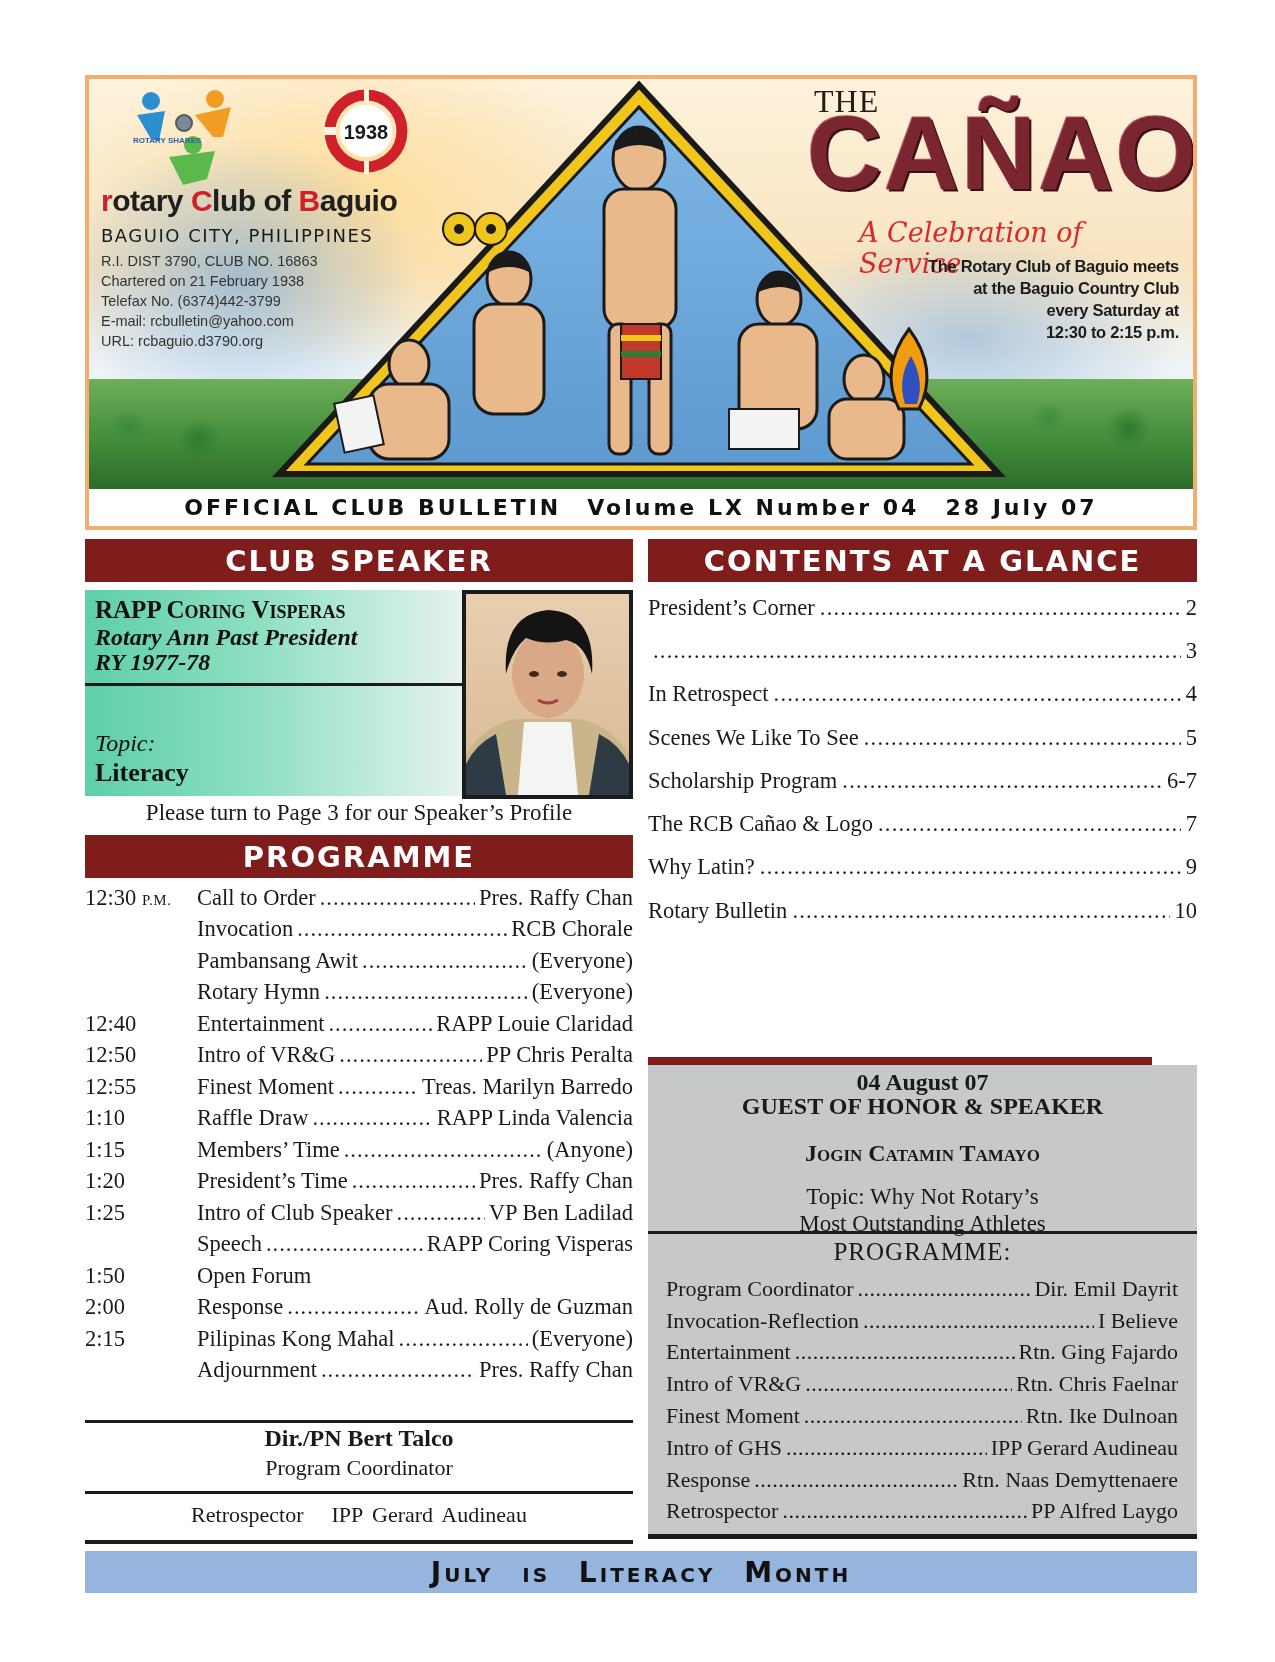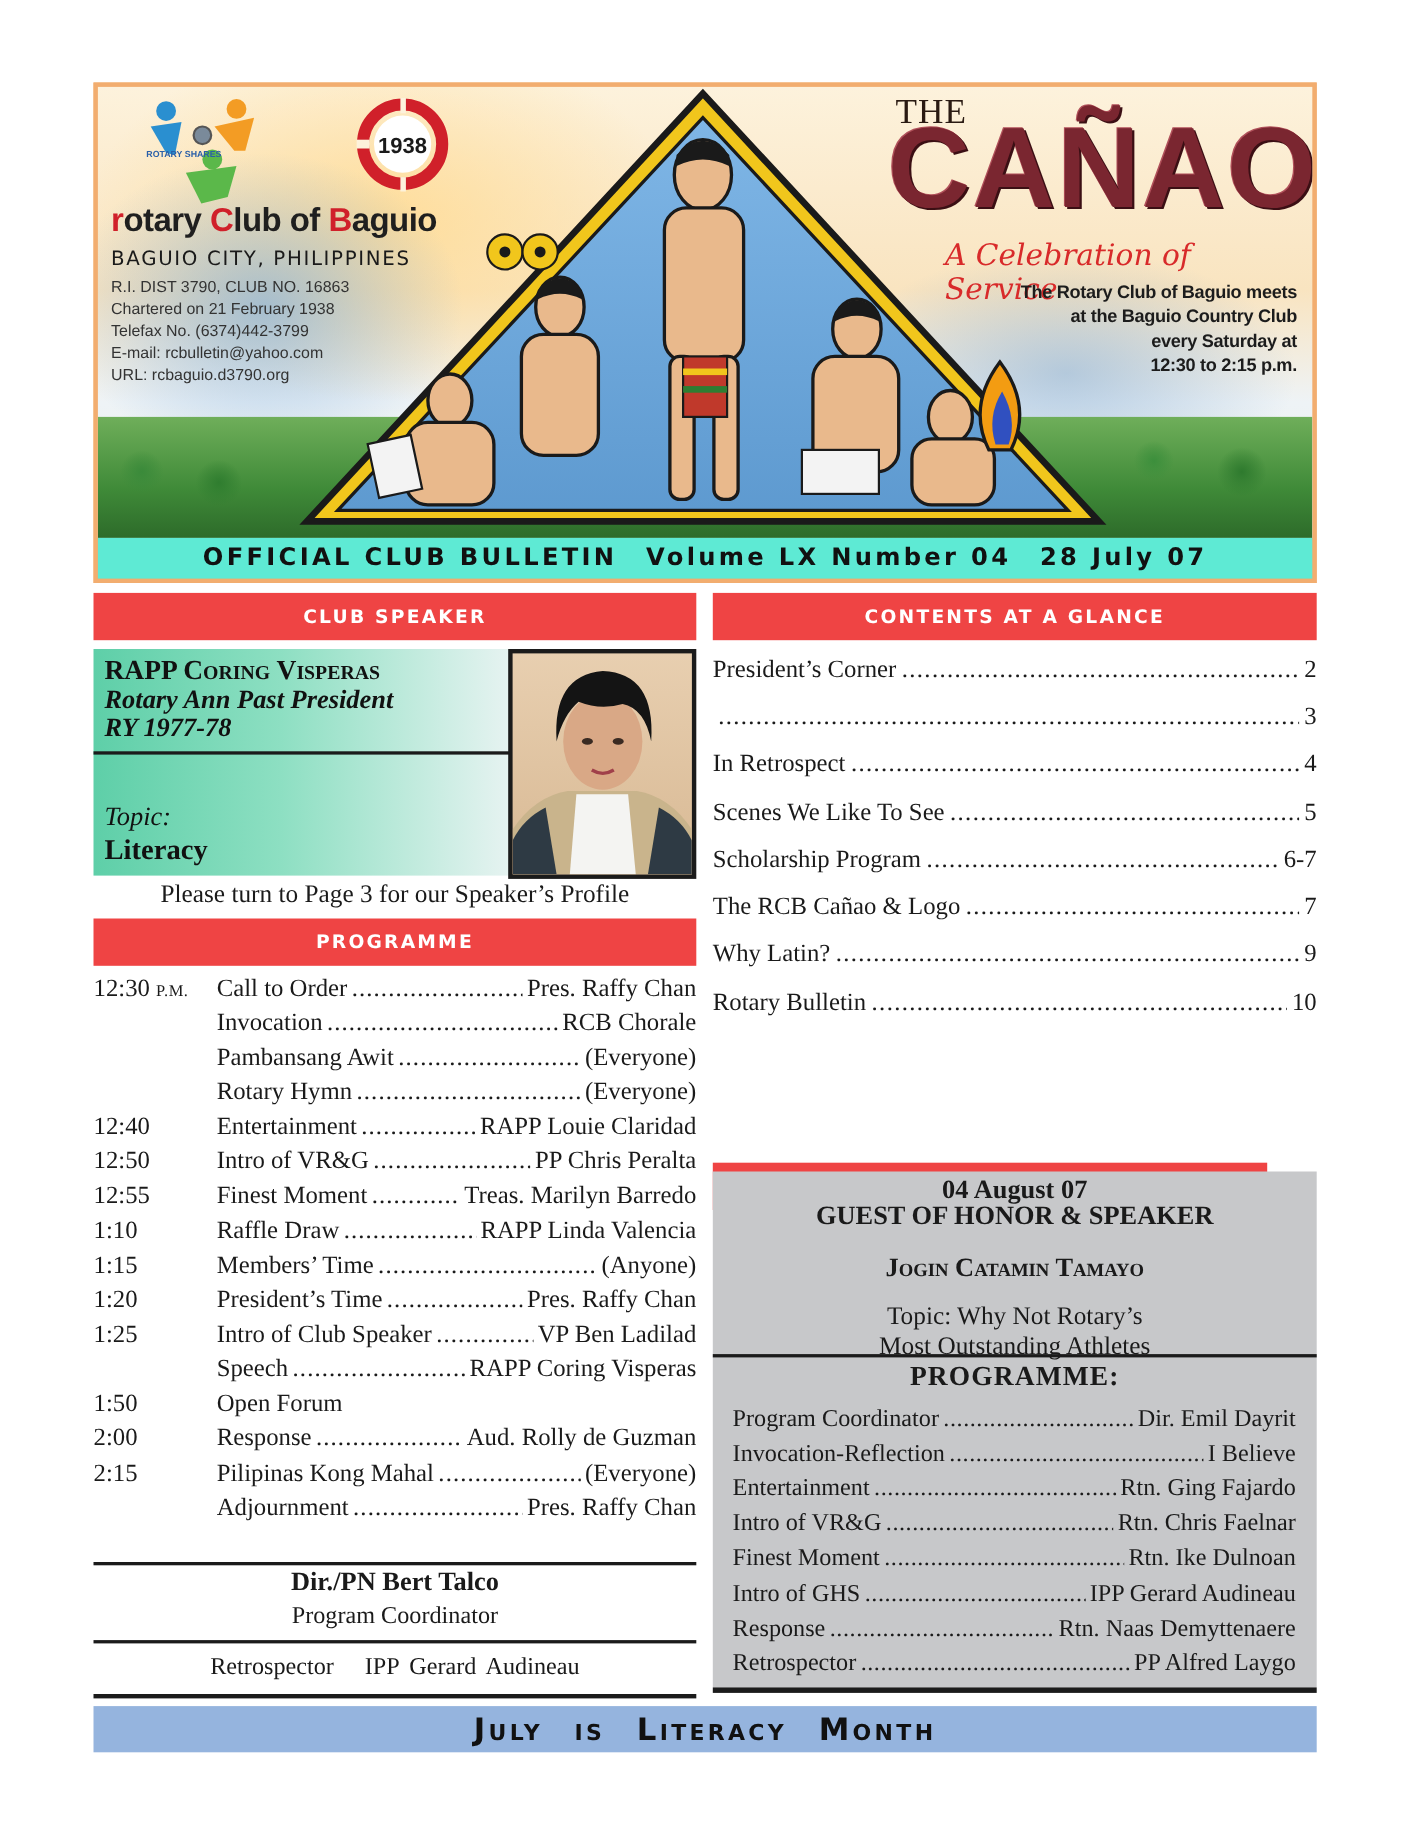--- a/index.html
+++ b/index.html
@@ -53,28 +53,28 @@
     text-shadow: 2px 2px 0 #3b0f14, -1px -1px 0 #b0505a; line-height: 1;
   }
   .tagline { position: absolute; left: 770px; top: 138px; font-family: "DejaVu Serif", serif;
     font-style: italic; font-size: 27px; color: #d82a2a; }
   .meets { position: absolute; right: 14px; top: 176px; text-align: right;
     font-family: "Liberation Sans", sans-serif; font-weight: bold; font-size: 16.5px;
     line-height: 22px; color: #1c1c1c; letter-spacing: -0.3px; }
 
   .bulletin-bar {
     position: absolute; left: 0; top: 410px; width: 1104px; height: 37px;
-    background: #5eead4; display: flex; align-items: center; justify-content: center; gap: 26px;
+    background: #ffffff; display: flex; align-items: center; justify-content: center; gap: 26px;
     font-family: "DejaVu Sans", sans-serif; font-weight: bold; font-size: 22px; letter-spacing: 3px; color: #111;
   }
 
   
   .sec-head {
-    position: absolute; height: 43px; background: #ef4444; color: #fff;
-    font-family: "DejaVu Sans", sans-serif; font-weight: bold; font-size: 17px; letter-spacing: 2px;
+    position: absolute; height: 43px; background: #7f1d1d; color: #fff;
+    font-family: "DejaVu Sans", sans-serif; font-weight: bold; font-size: 29px; letter-spacing: 2px;
     display: flex; align-items: center; justify-content: center;
   }
 
   
   .speaker-card { position: absolute; left: 85px; top: 590px; width: 548px; height: 206px; }
   .speaker-bg {
     position: absolute; left: 0; top: 0; width: 378px; height: 206px;
     background: linear-gradient(90deg, #5ecfa8 0%, #8ddfc2 45%, #e6f3f1 100%);
   }
   .speaker-divider { position: absolute; left: 0; top: 93px; width: 378px; height: 3px; background: #1b1b1b; }
@@ -122,21 +122,21 @@
 
   
   .next-box { position: absolute; left: 648px; top: 1065px; width: 549px; height: 469px; background: #c7c8ca; }
   .next-date { position: absolute; left: 0; top: 4px; width: 100%; text-align: center; font-size: 24px; font-weight: bold; }
   .next-title { position: absolute; left: 0; top: 28px; width: 100%; text-align: center; font-size: 24px; font-weight: bold; }
   .next-speaker { position: absolute; left: 0; top: 75px; width: 100%; text-align: center; font-size: 24px;
     font-weight: bold; font-variant: small-caps; }
   .next-topic { position: absolute; left: 0; top: 103px; width: 100%; text-align: center; font-size: 23px; line-height: 27px; margin-top: 15px; }
   .next-divider { position: absolute; left: 0; top: 166px; width: 100%; height: 3px; background: #1b1b1b; }
   .next-prog-head { position: absolute; left: 0; top: 173px; width: 100%; text-align: center; font-size: 25px;
-    font-weight: bold; letter-spacing: 1px; }
+    font-weight: normal; letter-spacing: 1px; }
   .next-prog { position: absolute; left: 18px; top: 208px; width: 512px; }
   .next-row { display: flex; height: 31.8px; align-items: center; font-size: 22px; white-space: nowrap; }
   .next-row .lab { flex: none; }
   .next-row .dots { flex: 1; overflow: hidden; margin: 0 4px; }
   .next-row .dots::before { content: "................................................................................"; letter-spacing: 0.5px; }
   .next-row .who { flex: none; }
 
   
   .footer-banner {
     position: absolute; left: 85px; top: 1551px; width: 1112px; height: 42px; background: #95b4de;

